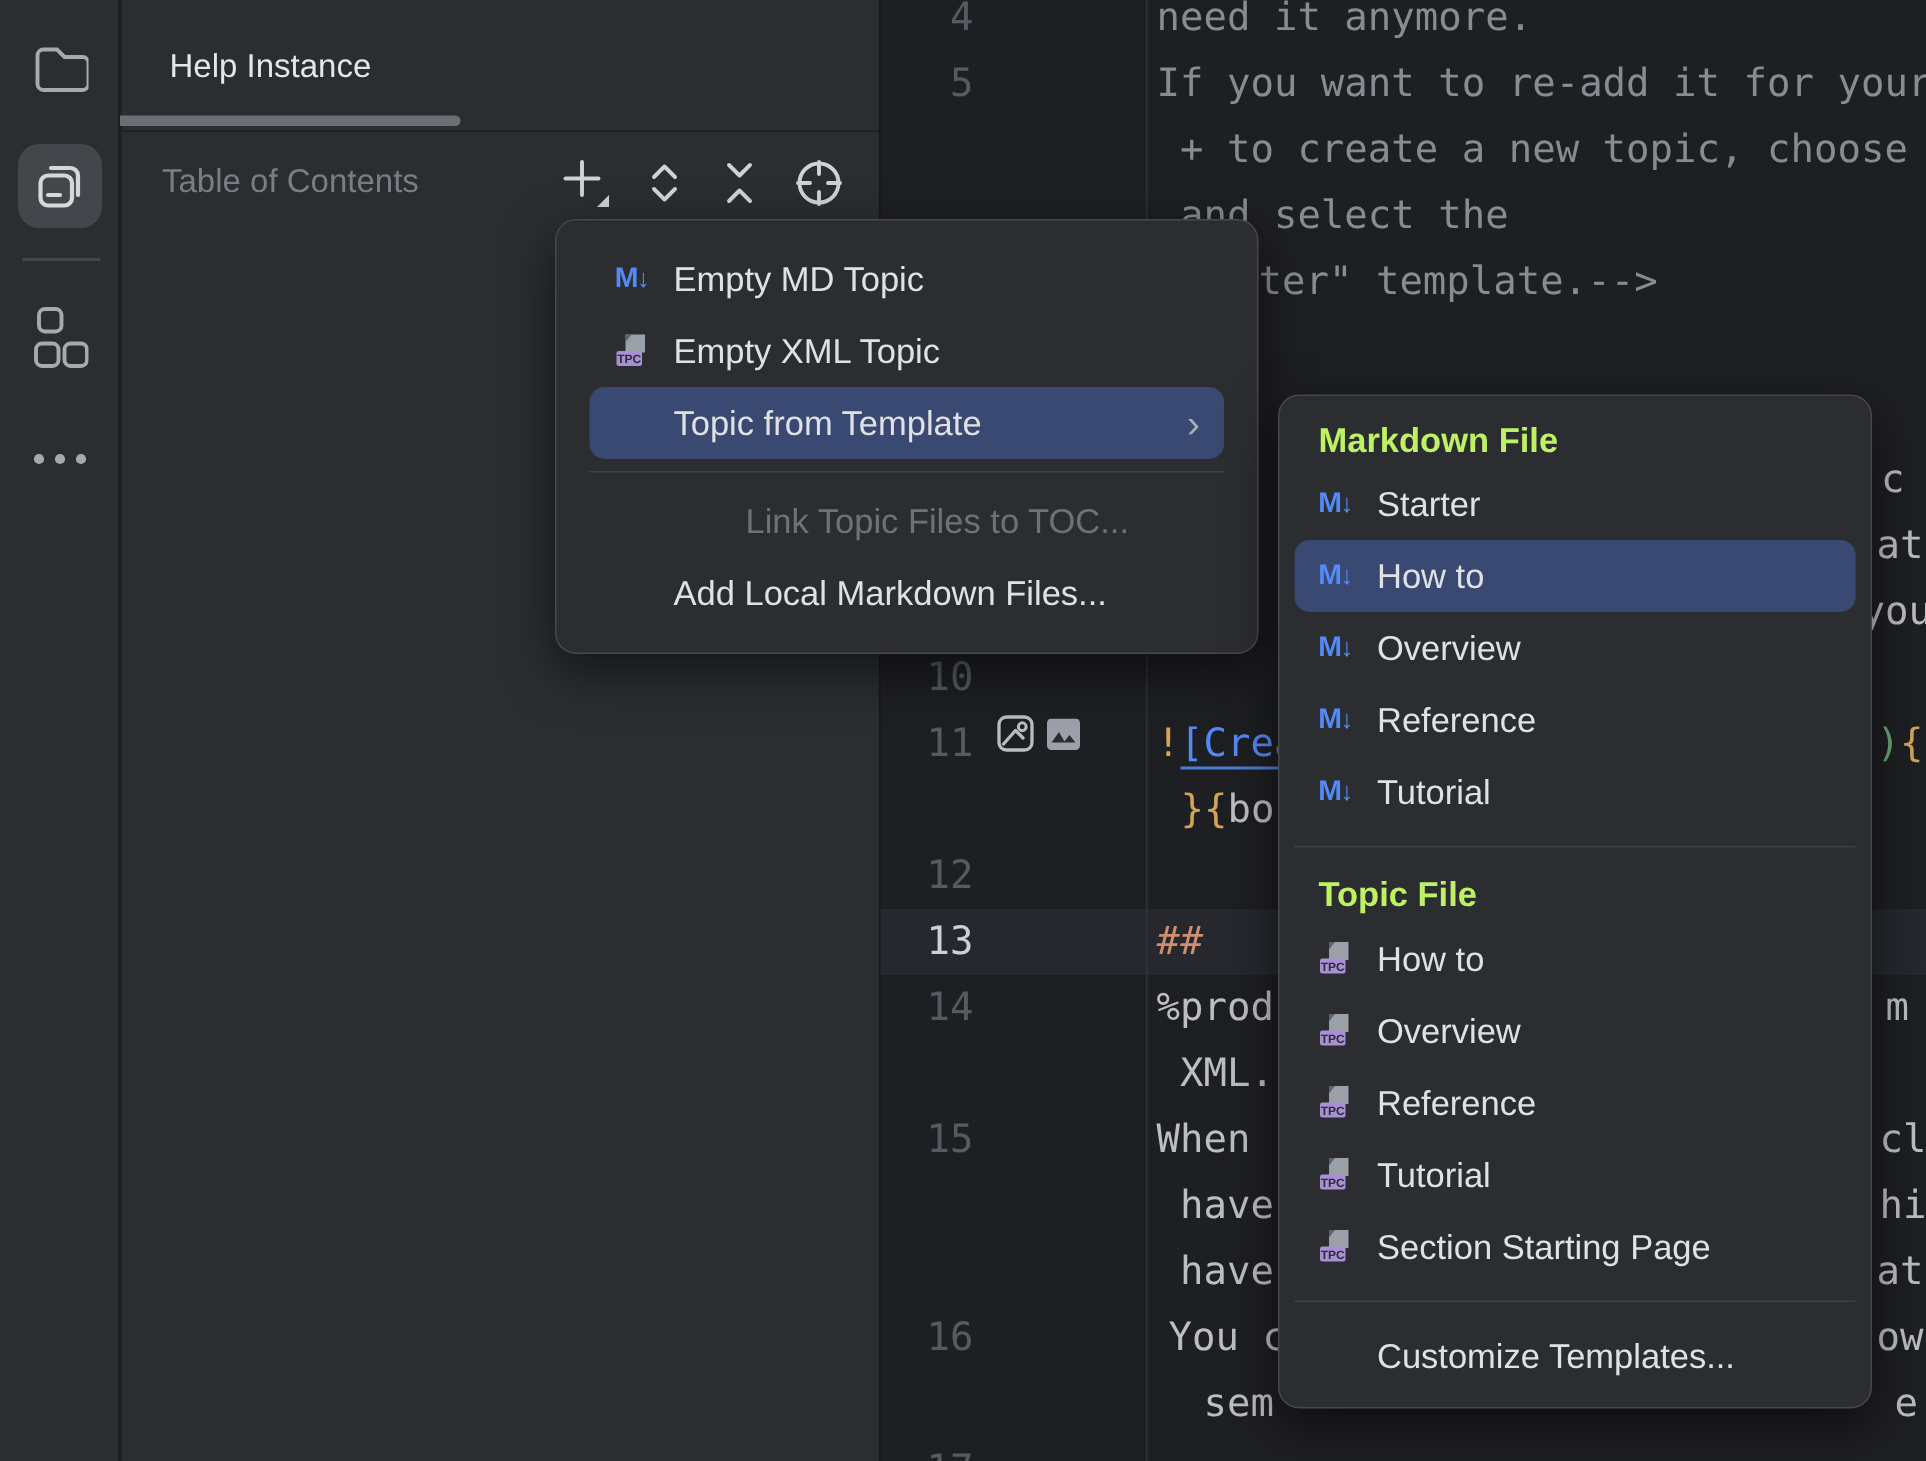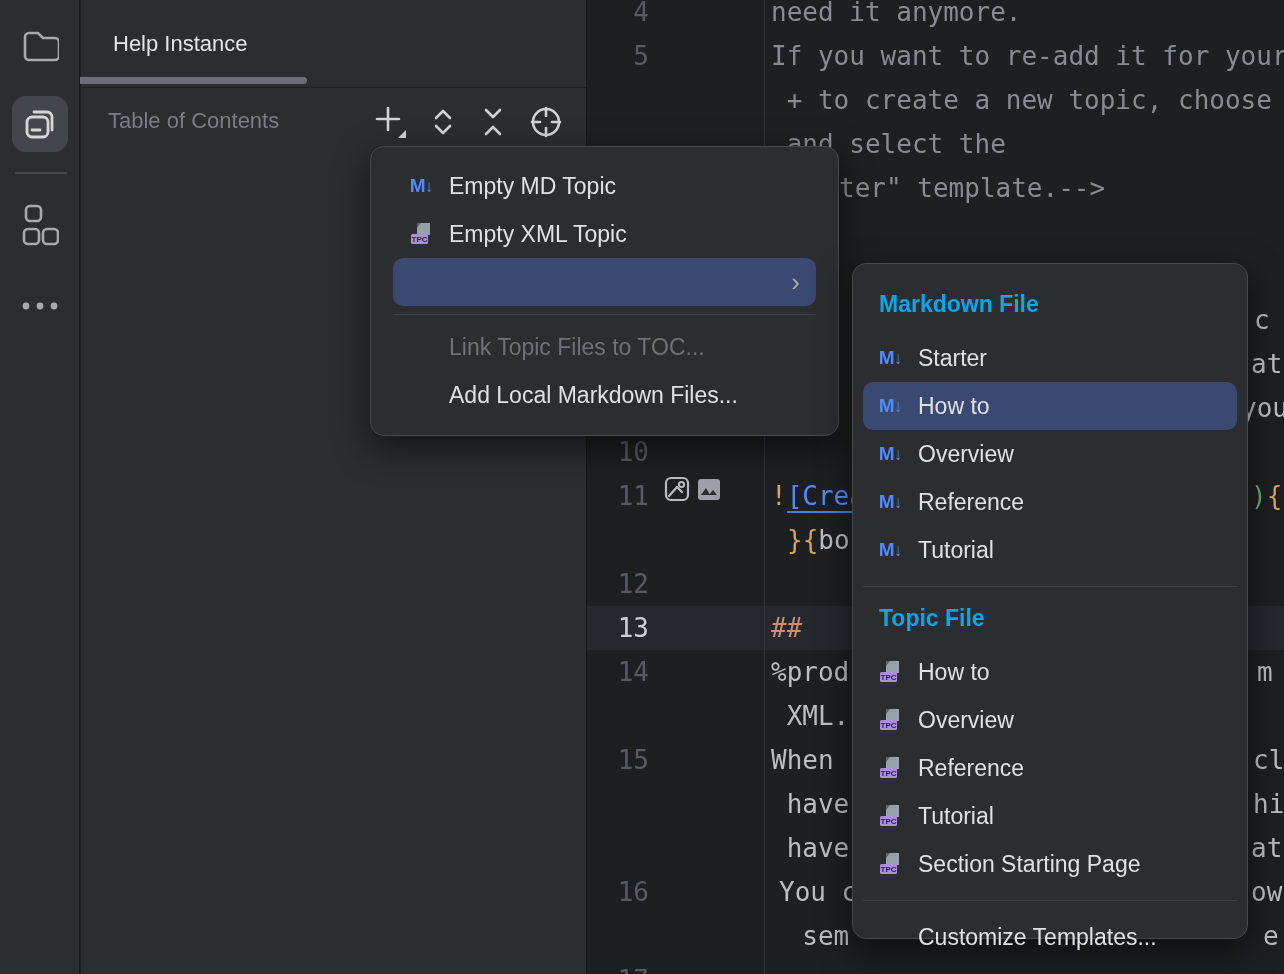--- a/index.html
+++ b/index.html
@@ -51,25 +51,25 @@
   .popup { position:absolute; background:#2b2d30; border:1px solid #46484e; border-radius:14px;
            box-shadow:0 12px 34px rgba(0,0,0,.55); }
   #menu1 { left:370px; top:146px; width:469px; height:290px; padding:15px 0 18px 0; z-index:20; }
   #menu2 { left:852px; top:263px; width:396px; height:676px; padding:10px 0 12px 0; z-index:21; }
   .menu-item { height:48px; margin:0 22px; padding:0 16px; display:flex; align-items:center;
                border-radius:10px; font-size:23px; color:#dfe1e5; }
   #menu2 .menu-item { margin:0 10px; padding:0 15px; }
   .menu-item .ic { width:24px; min-width:24px; height:24px; margin-right:16px;
                    display:flex; align-items:center; justify-content:center; }
   .menu-item.selected { background:#3a4971; }
-  .menu-item.disabled { color:#6e7278; }
+  .menu-item.disabled { color:#6e7278;gap:48px; }
   .menu-sep { height:1px; background:#3e4045; margin:8px 22px; }
   #menu2 .menu-sep { margin:12px 10px; }
-  .menu-header { height:38px; margin:11px 10px; padding:0 16px; display:flex; align-items:center;
-                 font-size:23px; font-weight:600; color:#0ea5e9; }
+  .menu-header { height:38px; margin:0 10px; padding:0 16px; display:flex; align-items:center;
+                 font-size:23px; font-weight:600; color:#bef264; }
   .sub-arrow { margin-left:auto; color:#a9adb3; font-size:26px; line-height:26px; }
   .md-ic { font-weight:bold; color:#548af7; font-size:19px; letter-spacing:-1px; white-space:nowrap; }
   .md-ic .ar { font-weight:600; font-size:17px; }
 
   svg { display:block; }
 </style>
 </head>
 <body>
 
 <div id="stripe">
@@ -229,20 +229,21 @@
         <polygon points="8,1 21,1 21,13 8,13" fill="#9aa0a8"></polygon>
         <polygon points="8,1 12,1 8,6" fill="#5d636c"></polygon>
         <rect x="2" y="12" width="17" height="10" rx="1.5" fill="#a98fd6"></rect>
         <text x="10.5" y="20" font-size="8" font-weight="bold" text-anchor="middle" font-family="Liberation Sans, sans-serif" fill="#2b2d30">TPC</text>
       </svg>
     </span>
     <span>Empty XML Topic</span>
   </div>
   <div class="menu-item selected">
     <span class="ic"></span>
+    <span>Topic from Template</span>
     <span class="sub-arrow">›</span>
   </div>
   <div class="menu-sep"></div>
   <div class="menu-item disabled">
     <span class="ic"></span>
     <span>Link Topic Files to TOC...</span>
   </div>
   <div class="menu-item">
     <span class="ic"></span>
     <span>Add Local Markdown Files...</span>

